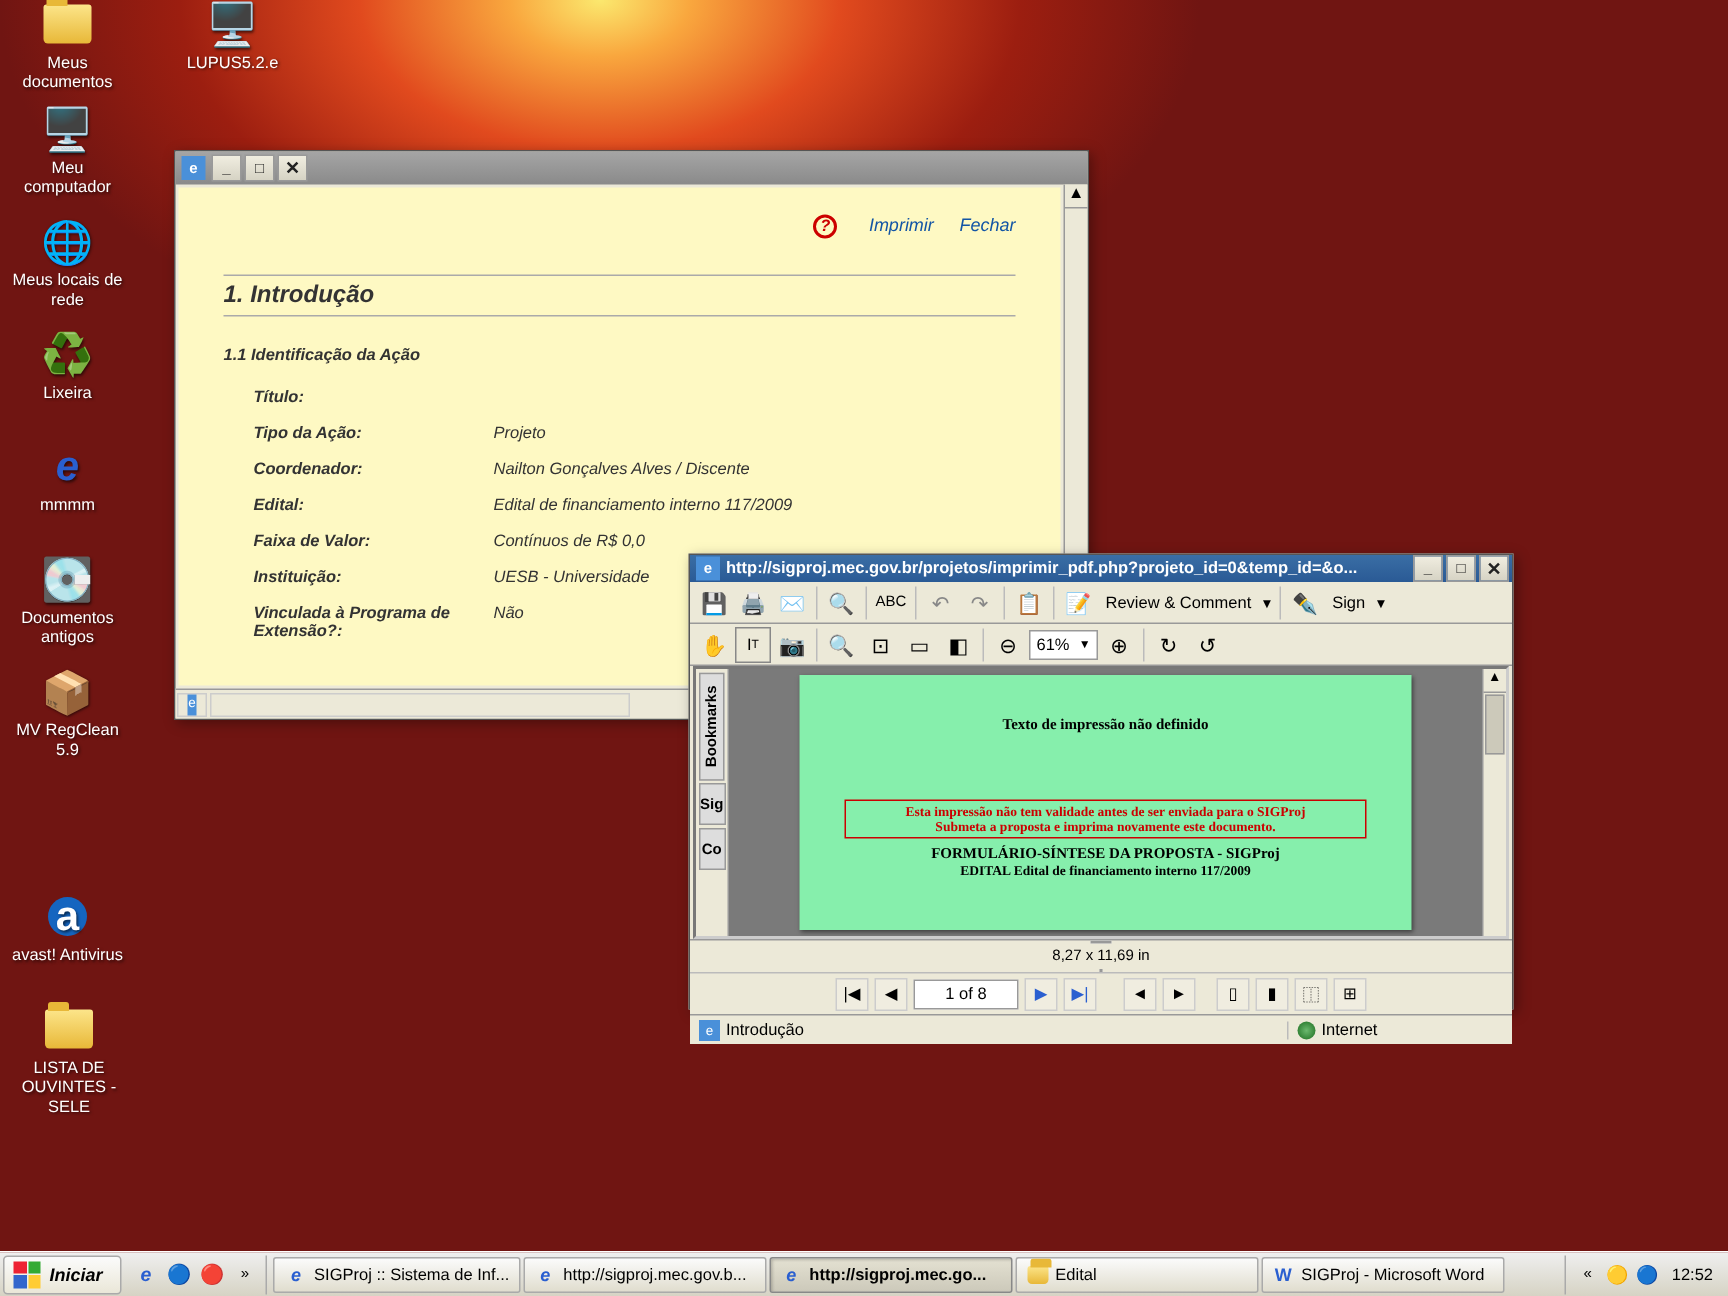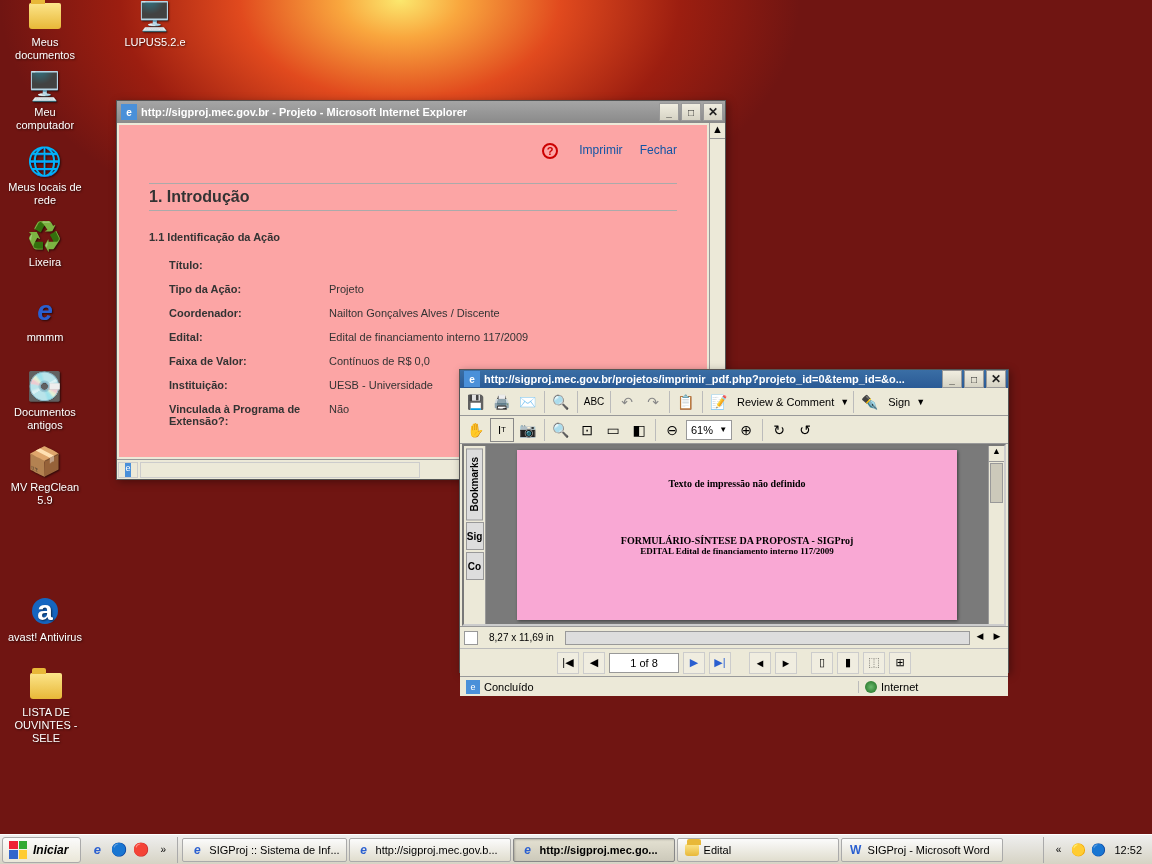--- a/index.html
+++ b/index.html
@@ -19,21 +19,21 @@
 .win { position:absolute; border:1px solid #555; background:#ECE9D8; box-shadow:2px 2px 8px rgba(0,0,0,.35); display:flex; flex-direction:column; }
 .titlebar { height:22px; background:linear-gradient(#A5A5A5,#8A8A8A); display:flex; align-items:center; padding:0 2px 0 4px; color:#fff; font-weight:bold; font-size:11px; }
 .titlebar.active { background:linear-gradient(#3A6EA5,#2A5A95); }
 .titlebar .icon-slot { width:16px; height:16px; background:#4A90D9; margin-right:4px; display:flex; align-items:center; justify-content:center; font-size:10px; }
 .titlebar .title-txt { flex:1; overflow:hidden; white-space:nowrap; text-overflow:ellipsis; }
 .winbtns { display:flex; gap:2px; }
 .winbtn { width:20px; height:18px; background:linear-gradient(#F0EDE0,#D6D3C4); border:1px solid #999; display:flex; align-items:center; justify-content:center; font-family:Arial; font-size:10px; font-weight:bold; cursor:pointer; color:#222; }
 .winbtn.close { font-size:12px; }
 
 
-.w1-body { flex:1; background:#fca5a5; margin:2px; overflow:auto; padding:8px 30px; position:relative; font-family:Verdana,sans-serif; color:#333; }
+.w1-body { flex:1; background:#fef9c3; margin:2px; overflow:auto; padding:8px 30px; position:relative; font-family:Verdana,sans-serif; color:#333;font-style:italic; }
 .w1-actions { text-align:right; padding:10px 0 6px; }
 .w1-actions .helpcircle { display:inline-block; width:16px; height:16px; border:2px solid #C00; border-radius:50%; color:#C00; font-weight:bold; text-align:center; line-height:13px; font-size:11px; margin-right:4px; vertical-align:middle; }
 .w1-actions a { color:#1355A5; text-decoration:none; margin-left:14px; font-size:12px; }
 .section-head { border-top:1px solid #aaa; border-bottom:1px solid #aaa; padding:4px 0; margin-top:18px; font-size:16px; font-weight:bold; color:#333; font-family:Verdana,sans-serif; }
 .sub-head { font-weight:bold; font-size:11px; margin-top:20px; margin-bottom:10px; }
 .field-row { display:flex; padding:6px 0 6px 20px; font-size:11px; }
 .field-row .k { width:160px; font-weight:bold; }
 .field-row .v { flex:1; }
 .w1-status { height:20px; border-top:1px solid #999; background:#ECE9D8; display:flex; align-items:center; }
 .w1-status .cell { height:16px; padding:0 6px; border:1px solid #ccc; margin:1px; display:flex; align-items:center; }
@@ -45,27 +45,27 @@
 .toolbar { height:28px; border-bottom:1px solid #999; display:flex; align-items:center; padding:0 4px; gap:2px; }
 .tb-btn { width:24px; height:24px; border:1px solid transparent; display:flex; align-items:center; justify-content:center; font-size:14px; cursor:pointer; }
 .tb-sep { width:1px; height:22px; background:#bbb; margin:0 2px; }
 .tb-combo { height:20px; border:1px solid #999; background:#fff; padding:0 4px; font-size:11px; display:flex; align-items:center; }
 .tb-text { font-size:11px; padding:0 4px; }
 .doc-area { flex:1; display:flex; background:#7A7A7A; position:relative; border:2px inset #ccc; margin:0 2px; }
 .sidebar-tabs { width:22px; background:#ECE9D8; border-right:1px solid #999; display:flex; flex-direction:column; align-items:center; }
 .vtab { writing-mode:vertical-rl; transform:rotate(180deg); font-size:10px; font-weight:bold; padding:8px 2px; border:1px solid #999; background:#DDD; margin-top:2px; cursor:pointer; }
 .vtab.stub { writing-mode:horizontal-tb; transform:none; height:28px; width:18px; display:flex; align-items:center; justify-content:center; }
 .page-wrap { flex:1; overflow:auto; display:flex; justify-content:center; padding:4px; }
-.pdf-page { width:440px; min-height:170px; background:#f9a8d4; box-shadow:1px 1px 3px rgba(0,0,0,.5); padding:28px 30px 8px; text-align:center; font-family:"Times New Roman",serif; display:flex; flex-direction:column; }
+.pdf-page { width:408px; min-height:170px; background:#86efac; box-shadow:1px 1px 3px rgba(0,0,0,.5); padding:28px 30px 8px; text-align:center; font-family:"Times New Roman",serif; display:flex; flex-direction:column; }
 .pdf-page .head-msg { font-size:10px; font-weight:bold; margin-bottom:44px; }
 .pdf-page .warnbox { border:1px solid #c00; padding:2px 6px; margin-bottom:3px; }
 .pdf-page .wline { color:#c00; font-size:9px; font-weight:bold; }
 .pdf-page .form-title { font-size:10px; font-weight:bold; margin-top:2px; }
 .pdf-page .form-sub { font-size:9px; font-weight:bold; }
-.bot-bar { height:22px; background:#ECE9D8; border-top:1px solid #999; display:flex; align-items:center; padding:0 4px; gap:3px; }
+.bot-bar { height:22px; background:#ECE9D8; border-top:1px solid #999; display:flex; align-items:center; padding:0 4px; gap:3px;flex-direction:column; }
 .bot-bar .dim { font-size:10px; padding:0 8px; }
 .nav-bar { height:28px; background:#ECE9D8; border-top:1px solid #bbb; display:flex; align-items:center; justify-content:center; gap:4px; }
 .nav-btn { width:22px; height:22px; border:1px solid #ccc; display:flex; align-items:center; justify-content:center; font-size:11px; cursor:pointer; background:#F0EDE0; }
 .nav-input { width:70px; height:20px; border:1px solid #999; background:#fff; text-align:center; font-size:11px; }
 .status2 { height:20px; border-top:1px solid #999; display:flex; align-items:center; }
 .status2 .seg { padding:0 6px; display:flex; align-items:center; gap:4px; font-size:11px; }
 .status2 .seg.grow { flex:1; }
 .bluee { width:14px; height:14px; background:#4A90D9; }
 .globe { width:12px; height:12px; background:radial-gradient(#6BB96E,#1A6B1E); border-radius:50%; }
 
@@ -134,21 +134,20 @@
 <div class="desktop-icon" style="left:0px; top:670px; width:92px;">
   <div class="glyph">
       <div class="folder-ico"></div>
     </div>
   <div class="lbl">LISTA DE OUVINTES - SELE</div>
 </div>
 
 <div class="win" style="left:116px; top:100px; width:610px; height:380px;">
   <div class="titlebar">
     <div class="icon-slot">e</div>
-    <div class="title-txt">http://sigproj.mec.gov.br - Projeto - Microsoft Internet Explorer</div>
     <div class="winbtns">
       <div class="winbtn">_</div>
       <div class="winbtn">□</div>
       <div class="winbtn close">✕</div>
     </div>
   </div>
   <div style="flex:1; display:flex;">
     <div class="w1-body">
       <div class="w1-actions">
         <span class="helpcircle">?</span>
@@ -253,20 +252,24 @@
 
     <div class="doc-area">
       <div class="sidebar-tabs">
         <div class="vtab">Bookmarks</div>
         <div class="vtab stub">Sig</div>
         <div class="vtab stub">Co</div>
       </div>
       <div class="page-wrap">
         <div class="pdf-page">
           <div class="head-msg">Texto de impressão não definido</div>
+          <div class="warnbox">
+            <div class="wline">Esta impressão não tem validade antes de ser enviada para o SIGProj</div>
+            <div class="wline">Submeta a proposta e imprima novamente este documento.</div>
+          </div>
           <div class="form-title">FORMULÁRIO-SÍNTESE DA PROPOSTA - SIGProj</div>
           <div class="form-sub">EDITAL Edital de financiamento interno 117/2009</div>
         </div>
       </div>
       <div style="width:16px;background:#ECE9D8;border-left:1px solid #999;">
         <div style="height:16px;text-align:center;font-size:9px;border-bottom:1px solid #999;">▲</div>
         <div style="height:40px;background:#CCC9BA;border:1px solid #999;margin:1px;"></div>
       </div>
     </div>
 
@@ -290,21 +293,21 @@
       <div style="width:6px;"></div>
       <div class="nav-btn">▯</div>
       <div class="nav-btn">▮</div>
       <div class="nav-btn">⿰</div>
       <div class="nav-btn">⊞</div>
     </div>
 
     <div class="status2">
       <div class="seg grow">
         <div class="bluee" style="color:#fff;font-size:9px;text-align:center;line-height:14px;">e</div>
-        <span>Concluído</span>
+        <span>Introdução</span>
       </div>
       <div class="seg" style="border-left:1px solid #bbb;width:150px;">
         <div class="globe"></div>
         <span>Internet</span>
       </div>
     </div>
   </div>
 </div>
 
 <div class="taskbar">

